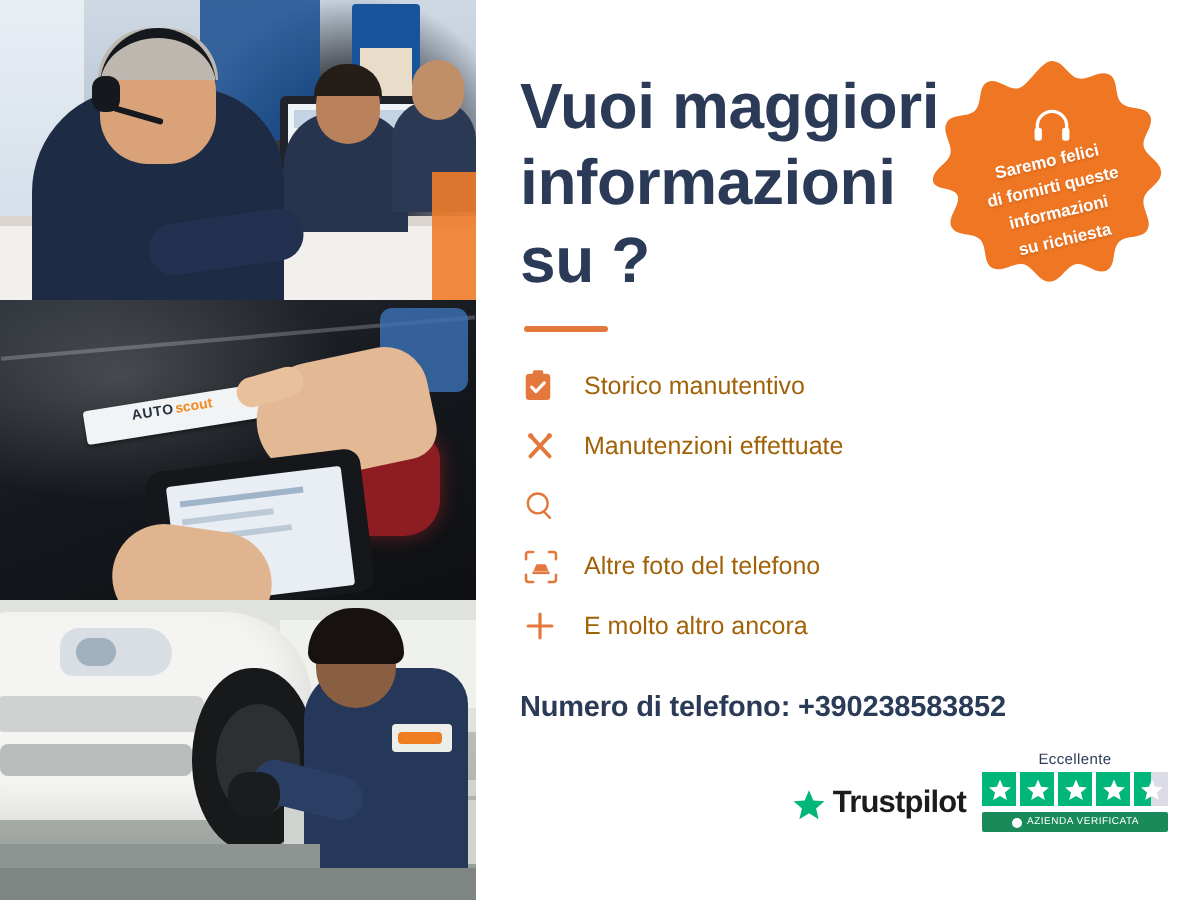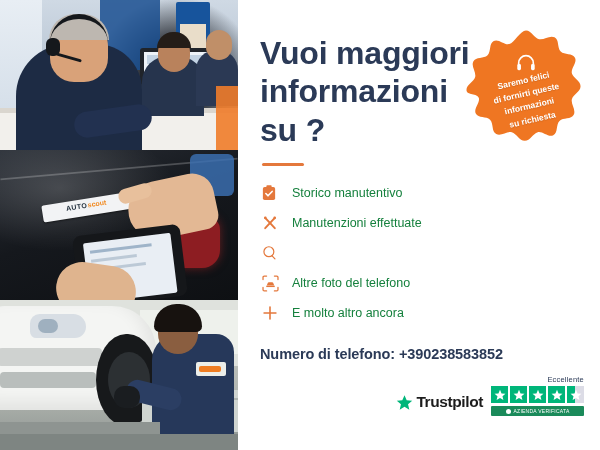--- a/index.html
+++ b/index.html
@@ -109,32 +109,32 @@
   .burst svg { width:124px; height:124px; display:block; }
   .badge-icon { position:absolute; left:0; right:0; top:24px; text-align:center; color:#fff; }
   .badge-text { position:absolute; left:14px; right:10px; top:46px; transform:rotate(-13deg);
       color:#ffffff; font-size:8.5px; font-weight:bold; line-height:1.55; text-align:center;
       text-shadow:0 1px 1px rgba(0,0,0,.12); }
 
   
   .features { list-style:none; margin:4px 0 0 2px; }
   .feature { display:flex; align-items:center; height:26px; margin-bottom:4px; }
   .f-icon { width:24px; height:20px; flex:none; display:flex; align-items:center; justify-content:flex-start; color:#e4783c; }
-  .f-label { font-size:12.5px; color:#15803d; padding-left:6px; }
+  .f-label { font-size:12.5px; color:#a16207; padding-left:6px; }
 
   
   .phone { margin-top:20px; font-size:14.5px; font-weight:bold; color:#2b3a57; letter-spacing:-.1px; }
   .contact { margin-top:8px; font-size:11.5px; color:#4c5968; line-height:1.6; }
 
   
   .tp { position:absolute; right:16px; bottom:34px; display:flex; align-items:flex-end; gap:8px; }
   .tp-logo { display:flex; align-items:center; gap:3px; padding-bottom:5px; }
   .tp-logo svg { width:17px; height:17px; display:block; }
   .tp-name { font-size:15.5px; font-weight:bold; color:#1c1c1c; letter-spacing:-.4px; }
-  .tp-rating { display:flex; flex-direction:column; align-items:flex-end; }
+  .tp-rating { display:flex; flex-direction:column; align-items:center; }
   .tp-excellent { font-size:7.5px; color:#2b3a57; letter-spacing:.2px; margin-bottom:2px; }
   .tp-stars { display:flex; gap:2px; }
   .star-box { width:17px; height:17px; background:#00b67a; display:flex; align-items:center; justify-content:center; position:relative; }
   .star-box.half { background:linear-gradient(90deg,#00b67a 50%, #dcdce6 50%); }
   .star-box svg { width:12px; height:12px; display:block; }
   .tp-verified { margin-top:3px; width:100%; background:#1a8a5a; color:#fff; font-size:5px;
       letter-spacing:.25px; padding:2px 4px; display:flex; align-items:center; justify-content:center; gap:3px; border-radius:1px; }
   .tp-verified .dot { width:5px; height:5px; border-radius:50%; background:#fff; display:inline-block; flex:none; }
 </style>
 </head>

